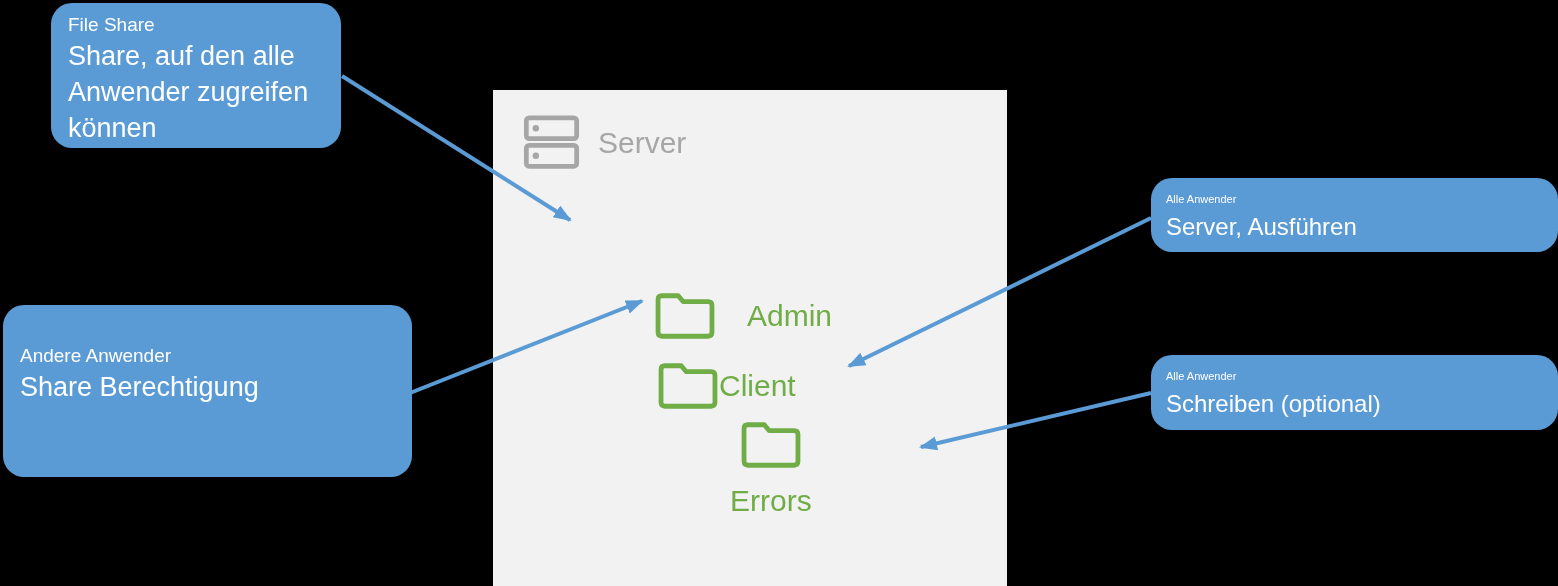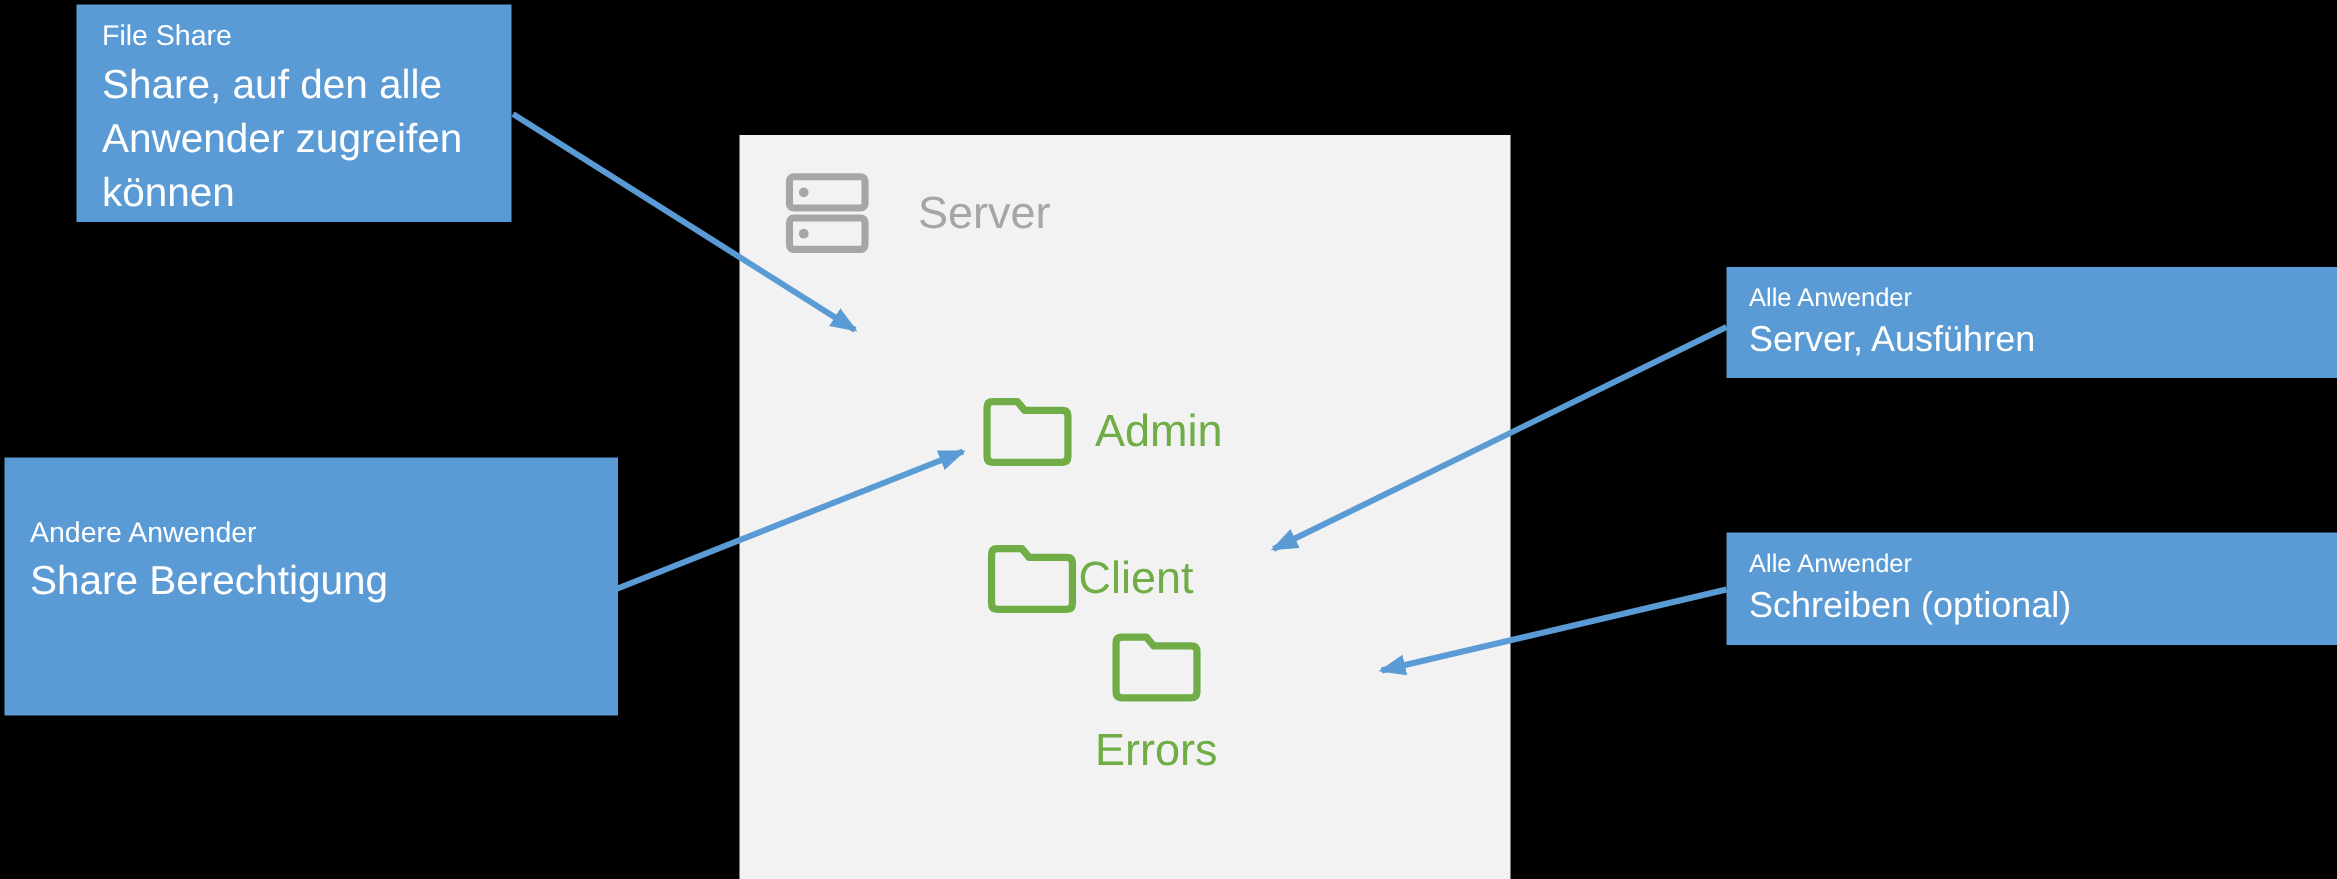--- a/index.html
+++ b/index.html
@@ -12,34 +12,34 @@
   body{font-family:"Liberation Sans", sans-serif;}
   .stage{position:relative;width:1558px;height:586px;background:var(--background);overflow:hidden;}
 
   
   .panel{position:absolute;left:493px;top:90px;width:514px;height:496px;background:var(--panel);}
 
   .row{position:absolute;display:flex;align-items:center;}
   .row .icon{flex:0 0 auto;display:block;}
   .panel-label{font-size:30px;line-height:1;white-space:nowrap;}
 
-  .row-server{left:30px;top:24px;gap:32px;}
+  .row-server{left:30px;top:24px;gap:18px;}
   .label-server{color:var(--server-gray);}
   .row-share{left:95px;top:94px;gap:12px;}
   .label-share{color:var(--share-orange);}
-  .row-admin{left:161px;top:172px;gap:14px;}
+  .row-admin{left:161px;top:200px;gap:31px;}
   .row-client{left:164px;top:270px;}
   .row-errors{left:237px;top:329px;gap:15px;flex-direction:column;}
   .label-folder{color:var(--folder-green);}
 
   
-  .callout{position:absolute;background:var(--callout-blue);color:var(--callout-text);}
+  .callout{position:absolute;background:var(--callout-blue);color:var(--callout-text);border-radius:21px;}
   .callout .t-sm{font-size:19px;line-height:26px;}
   .callout .t-lg{font-size:27px;line-height:36px;}
-  .callout.small-type .t-sm{font-size:17px;line-height:24px;}
+  .callout.small-type .t-sm{font-size:11px;line-height:24px;}
   .callout.small-type .t-lg{font-size:24px;line-height:32px;}
   .co-file-share{left:51px;top:3px;width:290px;height:145px;padding:9px 8px 0 17px;}
   .co-admins{left:3px;top:305px;width:409px;height:172px;padding:10px 8px 0 17px;}
   .co-admins .gap{height:28px;}
   .co-read{left:1151px;top:178px;width:407px;height:74px;padding:9px 6px 0 15px;}
   .co-write{left:1151px;top:355px;width:407px;height:75px;padding:9px 6px 0 15px;}
 
   .arrows{position:absolute;left:0;top:0;width:1558px;height:586px;pointer-events:none;}
 </style>
 </head>

